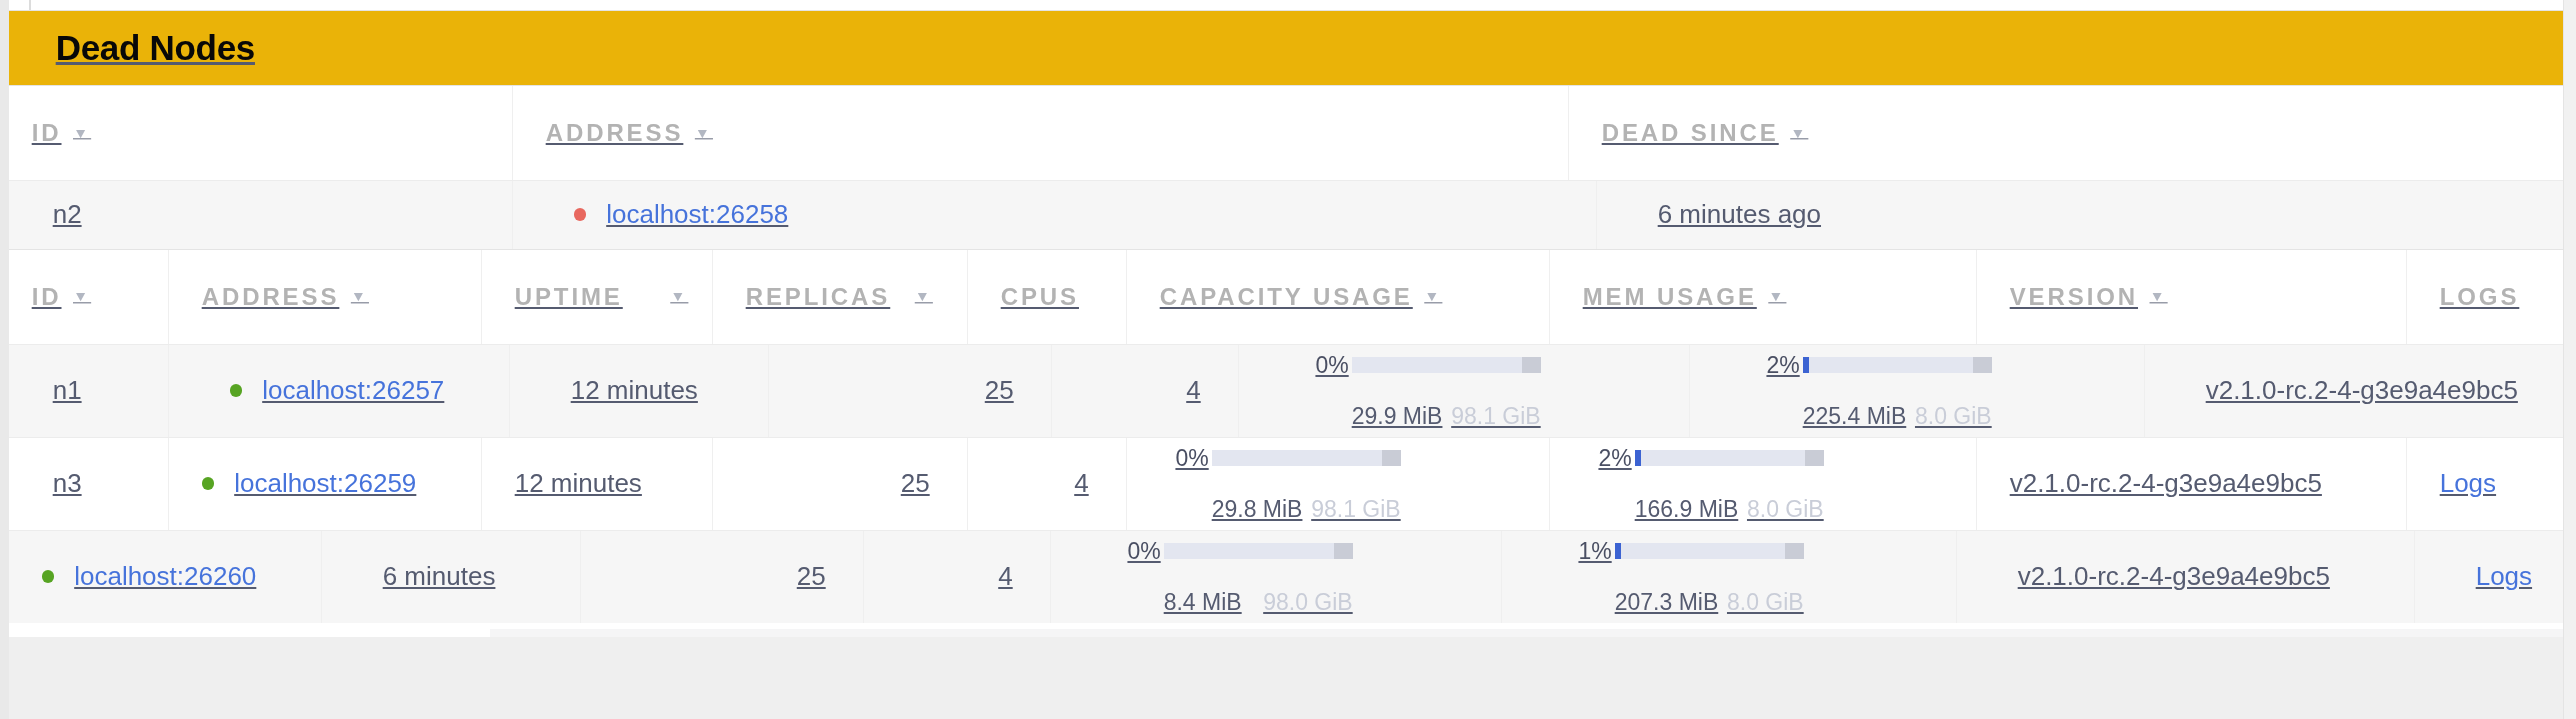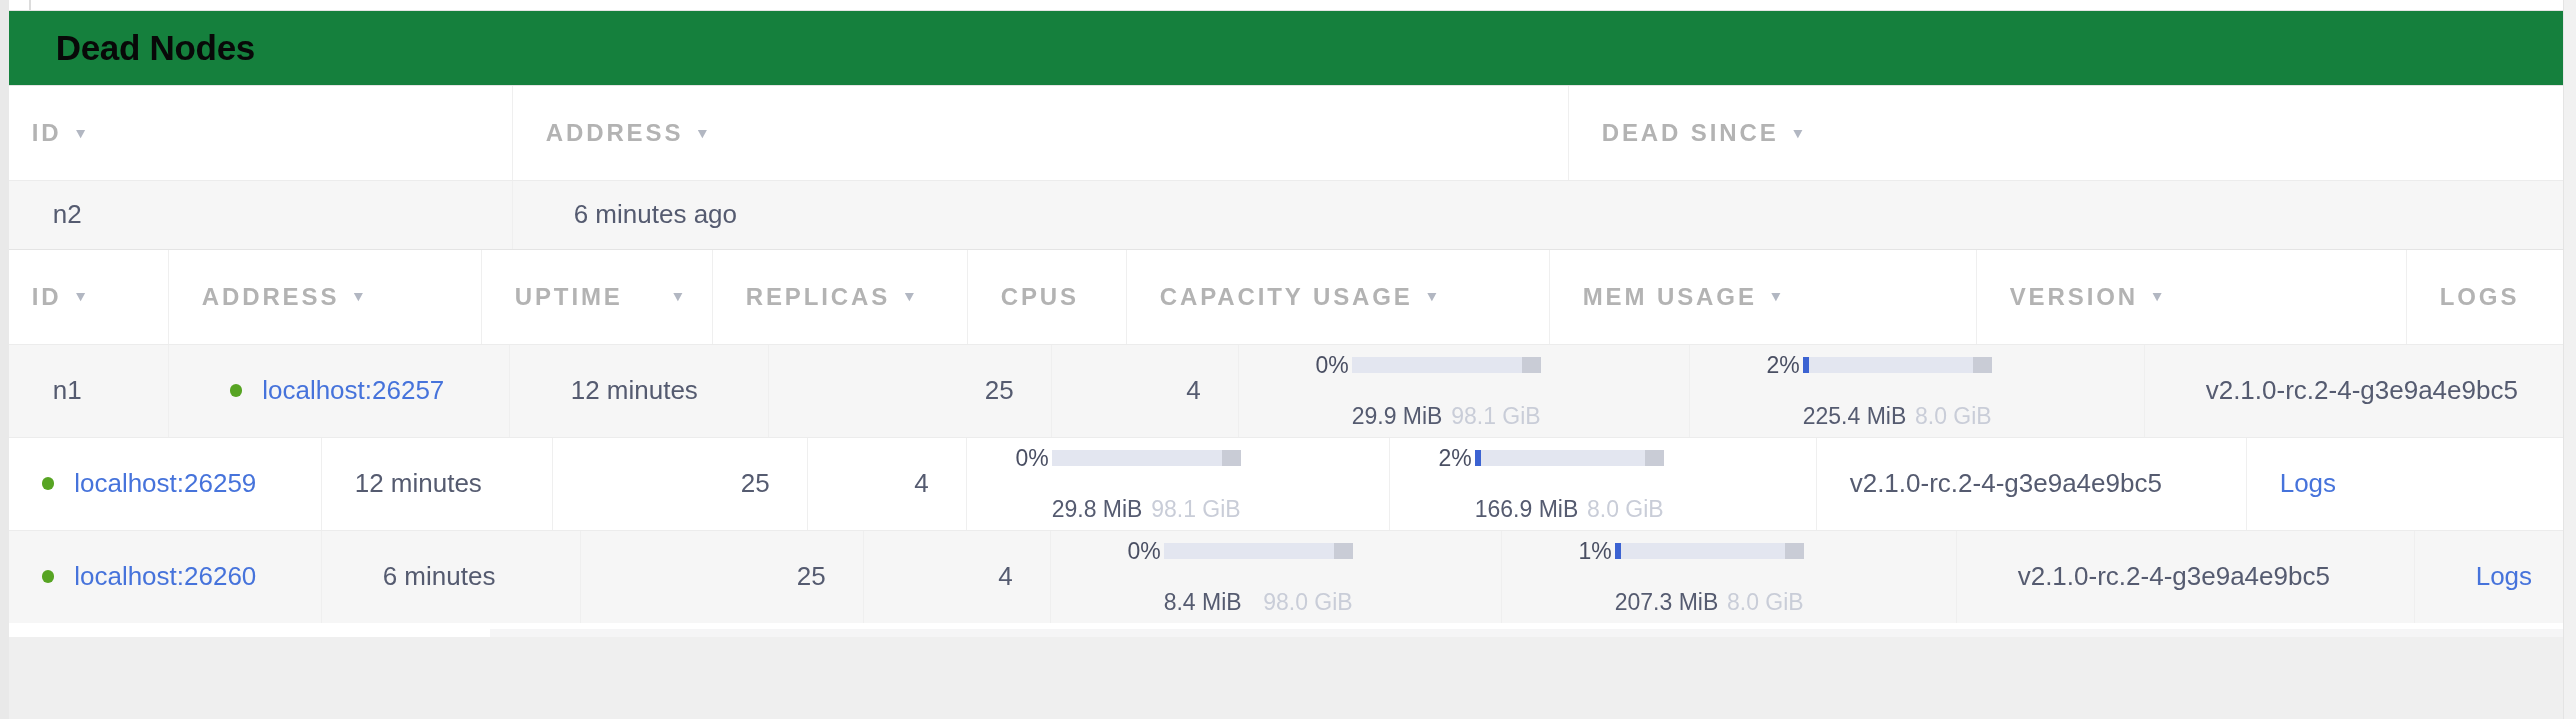--- a/index.html
+++ b/index.html
@@ -9,21 +9,21 @@
     background: #efefef;
     position: relative;
     overflow: hidden;
     color: #555b70;
     font-size: 26px;
   }
   .page-edge-left  { position:absolute; left:0; top:0; width:8.7px; height:720px; background:#e9e9e9; }
   .page-edge-right { position:absolute; left:2563px; top:0; width:13.5px; height:720px; background:#f1f1f1; border-left:1px solid #e4e4e4; }
   .top-edge-tick { position:absolute; left:29px; top:0; width:1.9px; height:9.6px; background:#dcdcdc; }
 
-  .content { position:absolute; left:8.7px; top:0; width:2554px; height:512px; background:#15803d; }
+  .content { position:absolute; left:8.7px; top:0; width:2554px; height:512px; background:#eab308;text-decoration:underline; }
   .top-strip { height:9.6px; background:#ffffff; }
 
   .section-title {
     height:75px; border-top:1.9px solid #e4e4e4;
     display:flex; align-items:center; padding-left:47px;
     font-size:35px; font-weight:700; color:#080808; letter-spacing:-0.3px;
   }
   .section-title.second { border-top:none; height:84px; align-items:flex-end; padding-bottom:15.4px; }
 
   .table { width:100%; border-top:1.9px solid #e4e4e4; }
@@ -86,41 +86,45 @@
         </div>
         <div class="th last" style="width: 994px; flex: 0 0 994px;">
           <span>DEAD SINCE</span>
           <span class="sort-arrow">▼</span>
         </div>
       </div>
       <div class="tr dead-row alt">
         <div class="td first" style="width: 504px; flex: 0 0 504px;">
           <span>n2</span>
         </div>
+        <div class="td" style="width: 1056px; flex: 0 0 1056px;">
+          <span class="dot" style="background: rgb(232, 104, 95);"></span>
+          <a class="node-link" href="#">localhost:26258</a>
+        </div>
         <div class="td last" style="width: 994px; flex: 0 0 994px;">
           <span>6 minutes ago</span>
         </div>
       </div>
     </div>
 
   <div class="table" id="live-table">
       <div class="thead">
         <div class="th first" style="width: 160px; flex: 0 0 160px;">
           <span>ID</span>
           <span class="sort-arrow">▼</span>
         </div>
         <div class="th" style="width: 313px; flex: 0 0 313px;">
           <span>ADDRESS</span>
           <span class="sort-arrow">▼</span>
         </div>
         <div class="th" style="width: 231px; flex: 0 0 231px; gap: 36px;">
           <span>UPTIME</span>
           <span class="sort-arrow">▼</span>
         </div>
-        <div class="th" style="width: 255px; flex: 0 0 255px;">
+        <div class="th" style="width: 255px; flex: 0 0 255px; gap: 13px;">
           <span>REPLICAS</span>
           <span class="sort-arrow">▼</span>
         </div>
         <div class="th" style="width: 159px; flex: 0 0 159px;">
           <span>CPUS</span>
         </div>
         <div class="th" style="width: 423px; flex: 0 0 423px;">
           <span>CAPACITY USAGE</span>
           <span class="sort-arrow">▼</span>
         </div>
@@ -180,20 +184,23 @@
           </div>
         </div>
         <div class="td" style="width: 430px; flex: 0 0 430px;">
           <span>v2.1.0-rc.2-4-g3e9a4e9bc5</span>
         </div>
         <div class="td last" style="width: 157px; flex: 0 0 157px;">
           <a class="node-link" href="#">Logs</a>
         </div>
       </div>
       <div class="tr live-row">
+        <div class="td first" style="width: 160px; flex: 0 0 160px;">
+          <span>n3</span>
+        </div>
         <div class="td" style="width: 313px; flex: 0 0 313px;">
           <span class="dot" style="background: rgb(87, 164, 35);"></span>
           <a class="node-link" href="#">localhost:26259</a>
         </div>
         <div class="td" style="width: 231px; flex: 0 0 231px;">
           <span>12 minutes</span>
         </div>
         <div class="td num" style="width: 255px; flex: 0 0 255px;">
           <span>25</span>
         </div>

